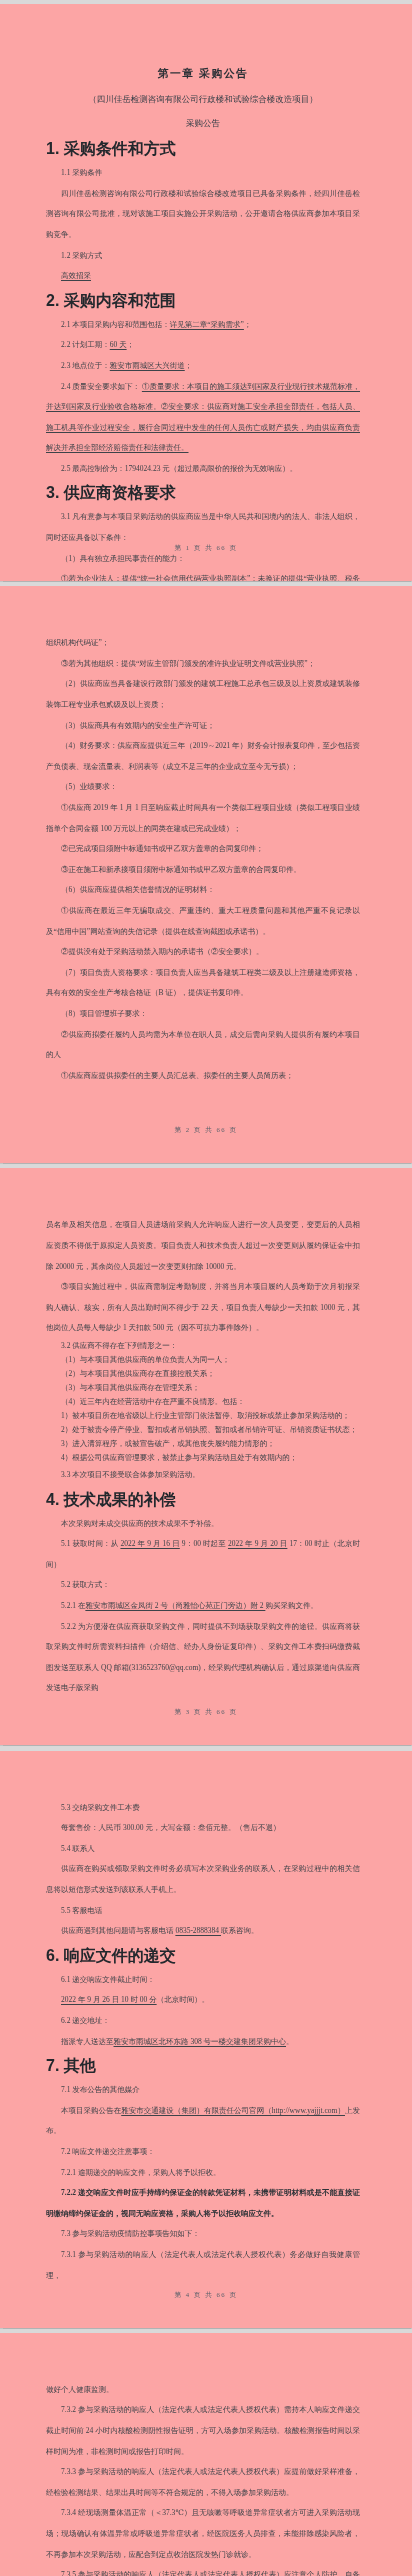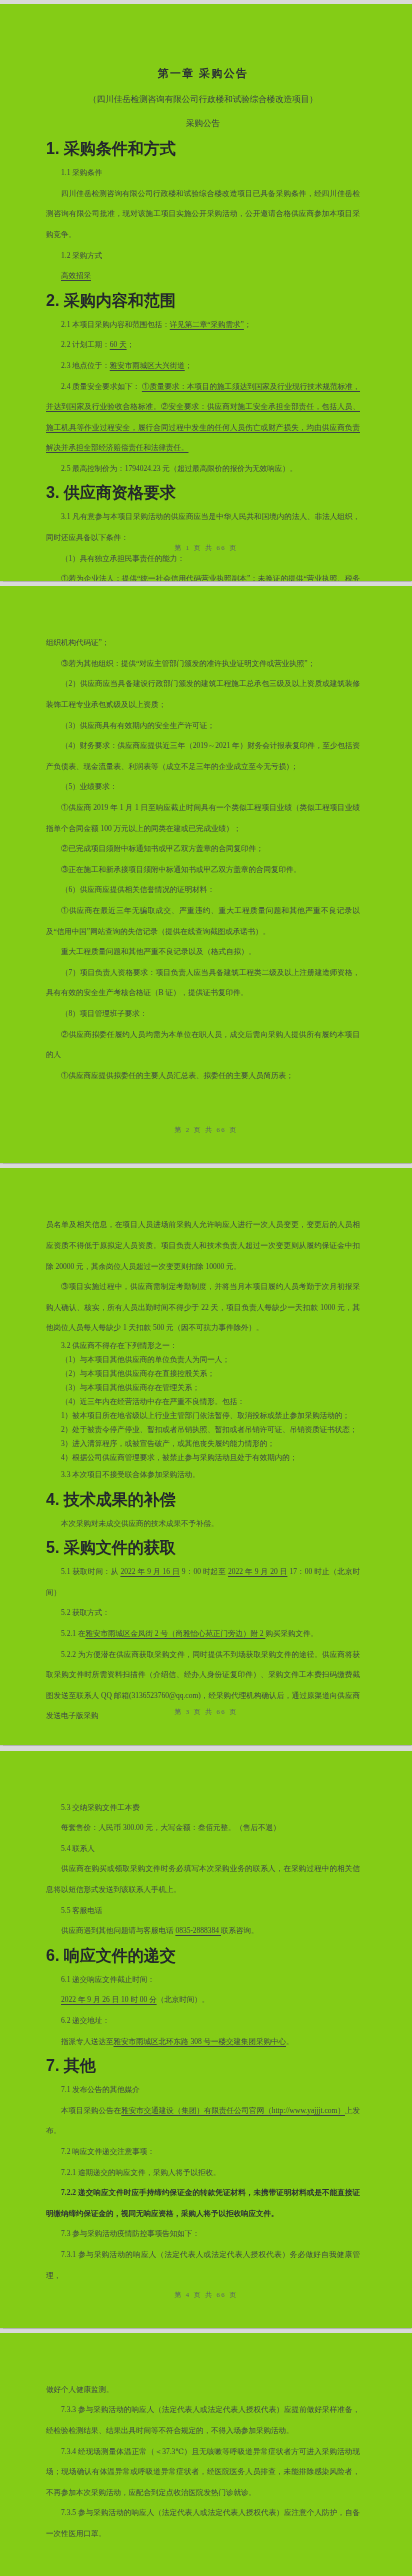--- a/index.html
+++ b/index.html
@@ -5,21 +5,21 @@
   html,body{margin:0;padding:0;}
   body{
     width:412px;
     background:#d9d9d9;
     padding-top:4.1px;
     font-family:"Liberation Serif","DejaVu Serif",serif;
     color:#3d4349;
   }
   .page{
     width:412px;height:577px;
-    background:#84cc16;
+    background:#fca5a5;
     box-sizing:border-box;
     padding:47px 52px 0 46px;
     position:relative;
     margin-bottom:5.2px;
     box-shadow:0 0.5px 1px rgba(0,0,0,.18);
     overflow:hidden;
   }
   .blk{font-size:7.5px;line-height:20.6px;text-indent:2em;text-align:justify;}
   .noind{text-indent:0;}
   .tight{line-height:14px;}
@@ -74,21 +74,21 @@
       <div class="blk p">③若为其他组织：提供“对应主管部门颁发的准许执业证明文件或营业执照”；</div>
       <div class="blk p">（2）供应商应当具备建设行政部门颁发的建筑工程施工总承包三级及以上资质或建筑装修装饰工程专业承包贰级及以上资质；</div>
       <div class="blk p">（3）供应商具有有效期内的安全生产许可证；</div>
       <div class="blk p">（4）财务要求：供应商应提供近三年（2019～2021 年）财务会计报表复印件，至少包括资产负债表、现金流量表、利润表等（成立不足三年的企业成立至今无亏损）;</div>
       <div class="blk p">（5）业绩要求：</div>
       <div class="blk p">①供应商 2019 年 1 月 1 日至响应截止时间具有一个类似工程项目业绩（类似工程项目业绩指单个合同金额 100 万元以上的同类在建或已完成业绩）；</div>
       <div class="blk p">②已完成项目须附中标通知书或甲乙双方盖章的合同复印件；</div>
       <div class="blk p">③正在施工和新承接项目须附中标通知书或甲乙双方盖章的合同复印件。</div>
       <div class="blk p">（6）供应商应提供相关信誉情况的证明材料：</div>
       <div class="blk p">①供应商在最近三年无骗取成交、严重违约、重大工程质量问题和其他严重不良记录以及“信用中国”网站查询的失信记录（提供在线查询截图或承诺书）。</div>
-      <div class="blk p">重大工程质量问题和其他严重不良记录以及（格式自拟）。</div>
+      <div class="blk p">②提供没有处于采购活动禁入期内的承诺书（②安全要求）。</div>
       <div class="blk p">（7）项目负责人资格要求：项目负责人应当具备建筑工程类二级及以上注册建造师资格，具有有效的安全生产考核合格证（B 证），提供证书复印件。</div>
       <div class="blk p">（8）项目管理班子要求：</div>
       <div class="blk p">②供应商拟委任履约人员均需为本单位在职人员，成交后需向采购人提供所有履约本项目的人</div>
       <div class="blk p">①供应商应提供拟委任的主要人员汇总表、拟委任的主要人员简历表；</div>
       <div class="pfooter">第 2 页 共 66 页</div>
     </div>
     <div class="page">
       <div class="blk p noind">员名单及相关信息，在项目人员进场前采购人允许响应人进行一次人员变更，变更后的人员相应资质不得低于原拟定人员资质。项目负责人和技术负责人超过一次变更则从履约保证金中扣除 20000 元，其余岗位人员超过一次变更则扣除 10000 元。</div>
       <div class="blk p">③项目实施过程中，供应商需制定考勤制度，并将当月本项目履约人员考勤于次月初报采购人确认、核实，所有人员出勤时间不得少于 22 天，项目负责人每缺少一天扣款 1000 元，其他岗位人员每人每缺少 1 天扣款 500 元（因不可抗力事件除外）。</div>
       <div class="blk tight">3.2 供应商不得存在下列情形之一：</div>
@@ -96,21 +96,20 @@
       <div class="blk tight">（2）与本项目其他供应商存在直接控股关系；</div>
       <div class="blk tight">（3）与本项目其他供应商存在管理关系；</div>
       <div class="blk tight">（4）近三年内在经营活动中存在严重不良情形。包括：</div>
       <div class="blk tight">1）被本项目所在地省级以上行业主管部门依法暂停、取消投标或禁止参加采购活动的；</div>
       <div class="blk tight">2）处于被责令停产停业、暂扣或者吊销执照、暂扣或者吊销许可证、吊销资质证书状态；</div>
       <div class="blk tight">3）进入清算程序，或被宣告破产，或其他丧失履约能力情形的；</div>
       <div class="blk tight">4）根据公司供应商管理要求，被禁止参与采购活动且处于有效期内的；</div>
       <div class="blk p">3.3 本次项目不接受联合体参加采购活动。</div>
       <div class="blk h1">4. 技术成果的补偿</div>
       <div class="blk p">本次采购对未成交供应商的技术成果不予补偿。</div>
-      <div class="blk h1">5. 采购文件的获取</div>
       <div class="blk p"><span>5.1 获取时间：从 </span><span class="u">2022 年 9 月 16 日</span><span> 9：00 时起至 </span><span class="u">2022 年 9 月 20 日</span><span> 17：00 时止（北京时间）</span></div>
       <div class="blk p">5.2 获取方式：</div>
       <div class="blk p"><span>5.2.1 在</span><span class="u">雅安市雨城区金凤街 2 号（尚雅怡心苑正门旁边）附 2 </span><span>购买采购文件。</span></div>
       <div class="blk p">5.2.2 为方便潜在供应商获取采购文件，同时提供不到场获取采购文件的途径。供应商将获取采购文件时所需资料扫描件（介绍信、经办人身份证复印件）、采购文件工本费扫码缴费截图发送至联系人 QQ 邮箱(3136523760@qq.com)，经采购代理机构确认后，通过原渠道向供应商发送电子版采购</div>
       <div class="pfooter">第 3 页 共 66 页</div>
     </div>
     <div class="page">
       <div class="blk p">5.3 交纳采购文件工本费</div>
       <div class="blk p">每套售价：人民币 300.00 元，大写金额：叁佰元整。（售后不退）</div>
       <div class="blk p">5.4 联系人</div>
@@ -127,18 +126,19 @@
       <div class="blk p"><span>本项目采购公告在</span><span class="u">雅安市交通建设（集团）有限责任公司官网（http://www.yajjjt.com）</span><span>上发布。</span></div>
       <div class="blk p">7.2 响应文件递交注意事项：</div>
       <div class="blk p">7.2.1 逾期递交的响应文件，采购人将予以拒收。</div>
       <div class="blk p b">7.2.2 递交响应文件时应手持缔约保证金的转款凭证材料，未携带证明材料或是不能直接证明缴纳缔约保证金的，视同无响应资格，采购人将予以拒收响应文件。</div>
       <div class="blk p">7.3 参与采购活动疫情防控事项告知如下：</div>
       <div class="blk p">7.3.1 参与采购活动的响应人（法定代表人或法定代表人授权代表）务必做好自我健康管理，</div>
       <div class="pfooter">第 4 页 共 66 页</div>
     </div>
     <div class="page">
       <div class="blk p noind">做好个人健康监测。</div>
+      <div class="blk p">7.3.2 参与采购活动的响应人（法定代表人或法定代表人授权代表）需持本人响应文件递交截止时间前 24 小时内核酸检测阴性报告证明，方可入场参加采购活动。核酸检测报告时间以采样时间为准，非检测时间或报告打印时间。</div>
       <div class="blk p">7.3.3 参与采购活动的响应人（法定代表人或法定代表人授权代表）应提前做好采样准备，经检验检测结果、结果出具时间等不符合规定的，不得入场参加采购活动。</div>
       <div class="blk p">7.3.4 经现场测量体温正常（＜37.3℃）且无咳嗽等呼吸道异常症状者方可进入采购活动现场；现场确认有体温异常或呼吸道异常症状者，经医院医务人员排查，未能排除感染风险者，不再参加本次采购活动，应配合到定点收治医院发热门诊就诊。</div>
       <div class="blk p">7.3.5 参与采购活动的响应人（法定代表人或法定代表人授权代表）应注意个人防护，自备一次性医用口罩。</div>
     </div>
   </div>
 
 
 </body></html>

